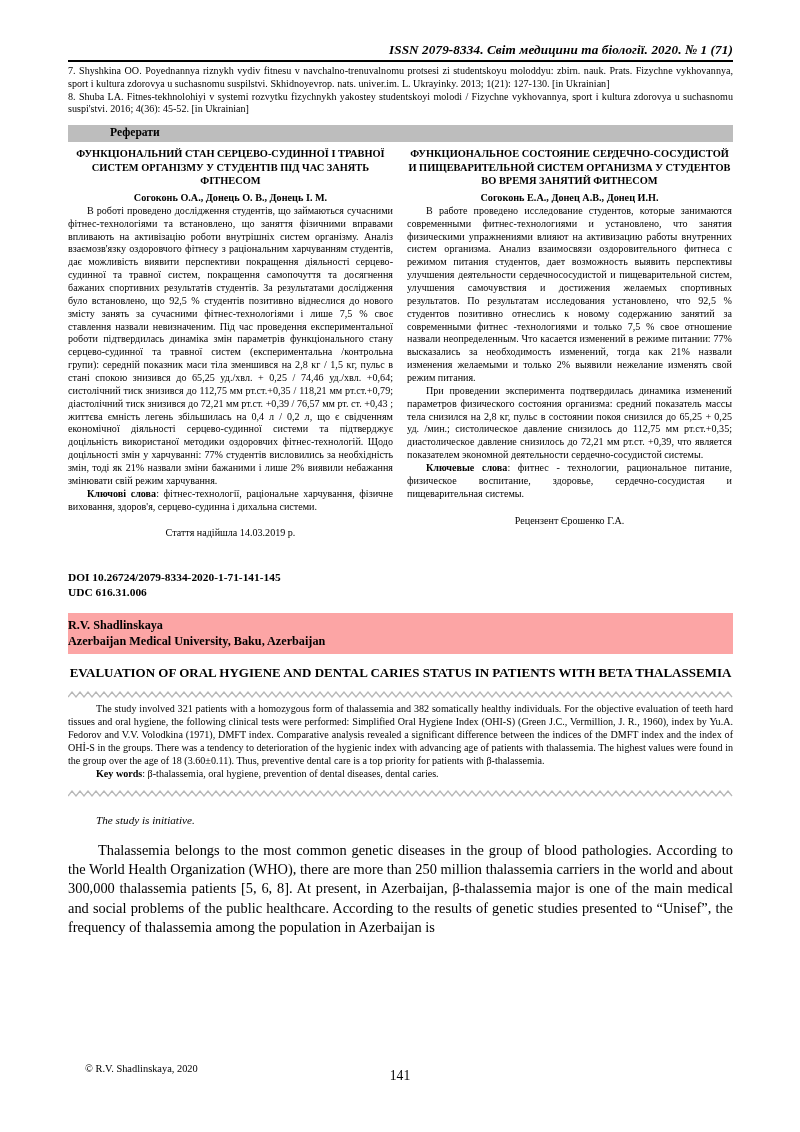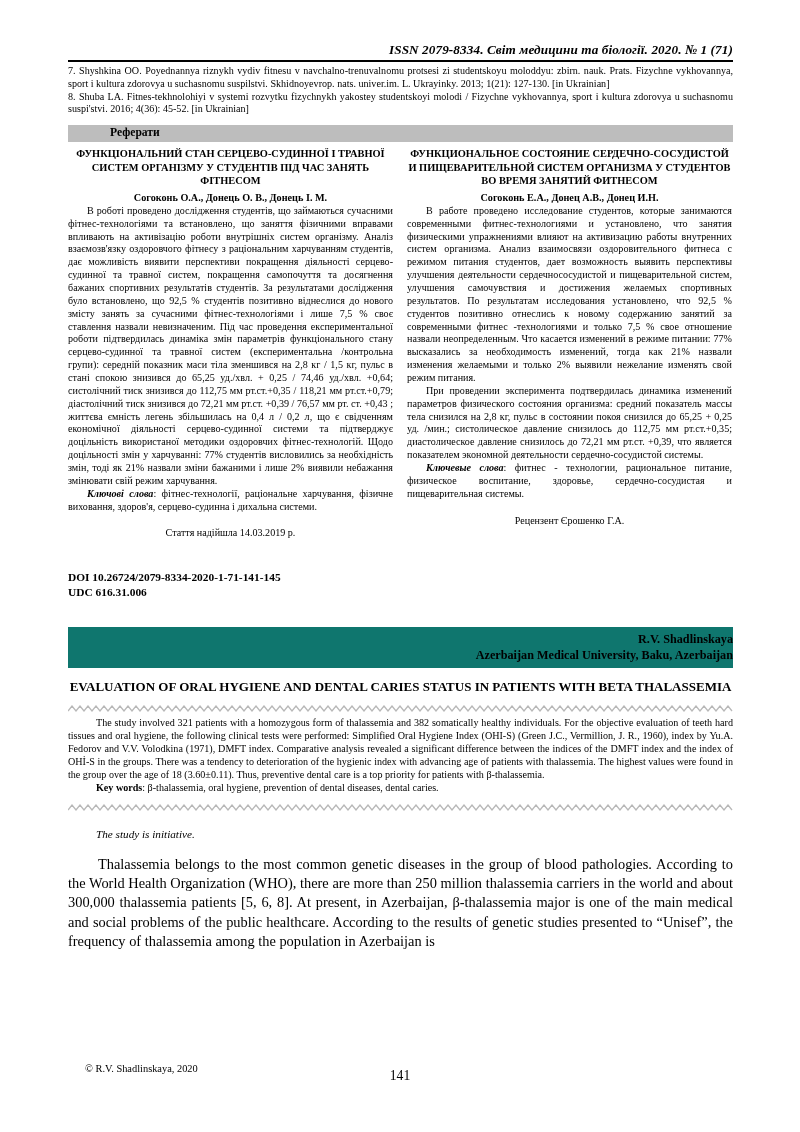--- a/index.html
+++ b/index.html
@@ -101,42 +101,42 @@
     margin: 0;
     text-indent: 19px;
   }
   .abs-kw {
     font-size: 10.1px;
     line-height: 1.275;
     text-align: justify;
     margin-top: 0;
     text-indent: 19px;
   }
-  .abs-kw b { font-weight: bold; font-style: italic; }
+  .abs-kw b { font-weight: bold; }
   .abs-foot {
     font-size: 10.1px;
     text-align: center;
     margin-top: 14px;
   }
 
   
   .doi-block {
     margin-top: 32px;
     font-size: 11.4px;
     font-weight: bold;
     line-height: 1.28;
   }
   .doi-block div { margin: 0; }
 
   
   .author-banner {
-    background: #0f766e;
-    margin-top: 27px;
+    background: #fca5a5;
+    margin-top: 13px;
     padding: 4px 0 5px 0;
-    text-align: right;
+    text-align: left;
   }
   .author-name {
     font-size: 12.2px;
     font-weight: bold;
     line-height: 1.33;
   }
   .author-affil {
     font-size: 12.2px;
     font-weight: bold;
     line-height: 1.33;

